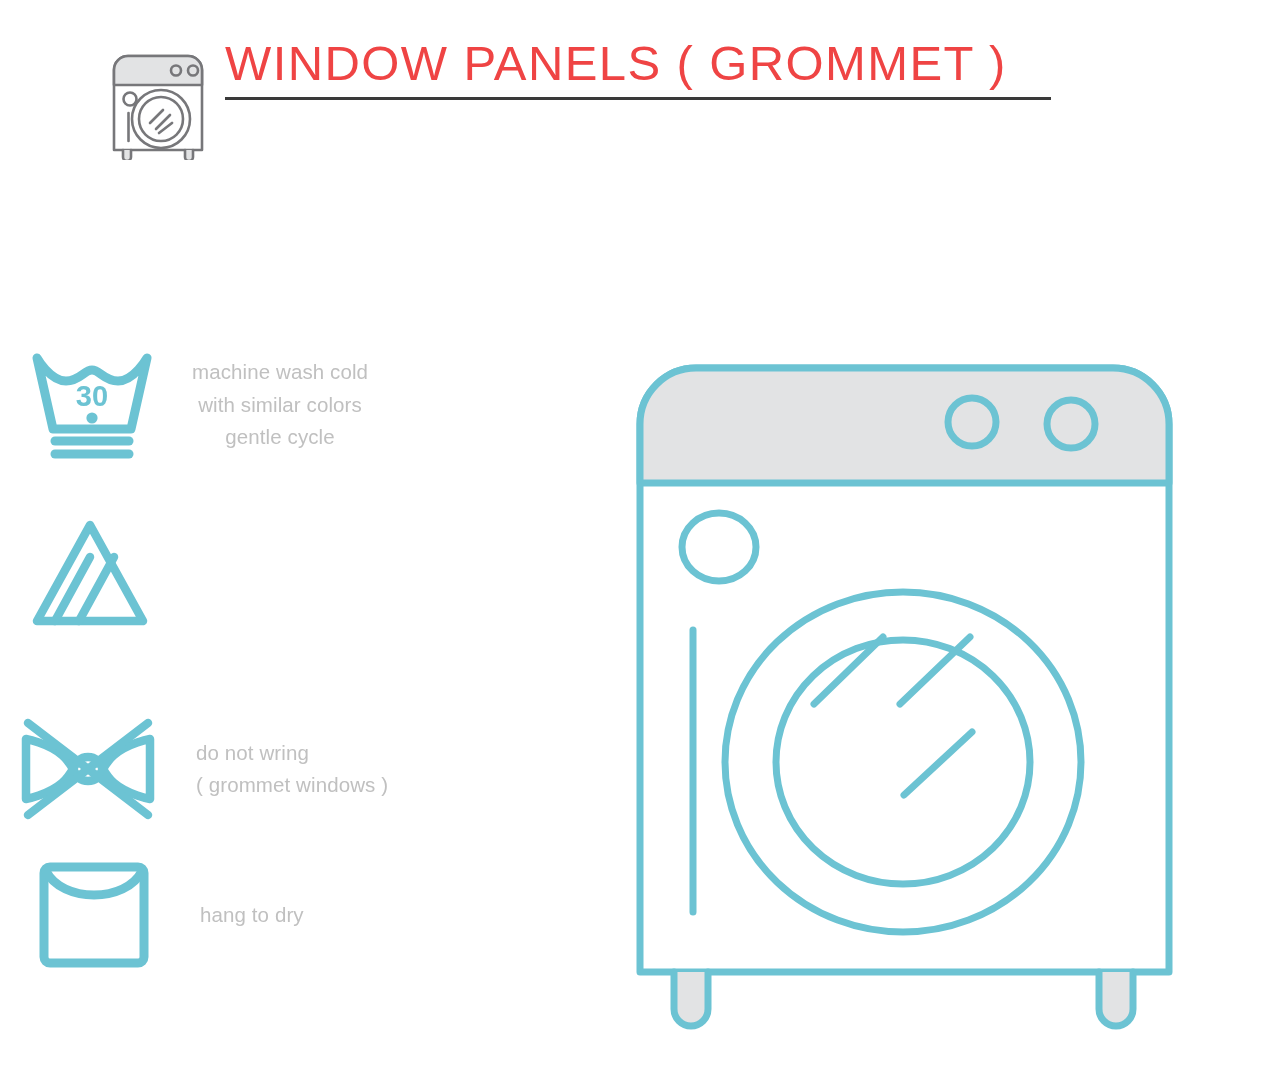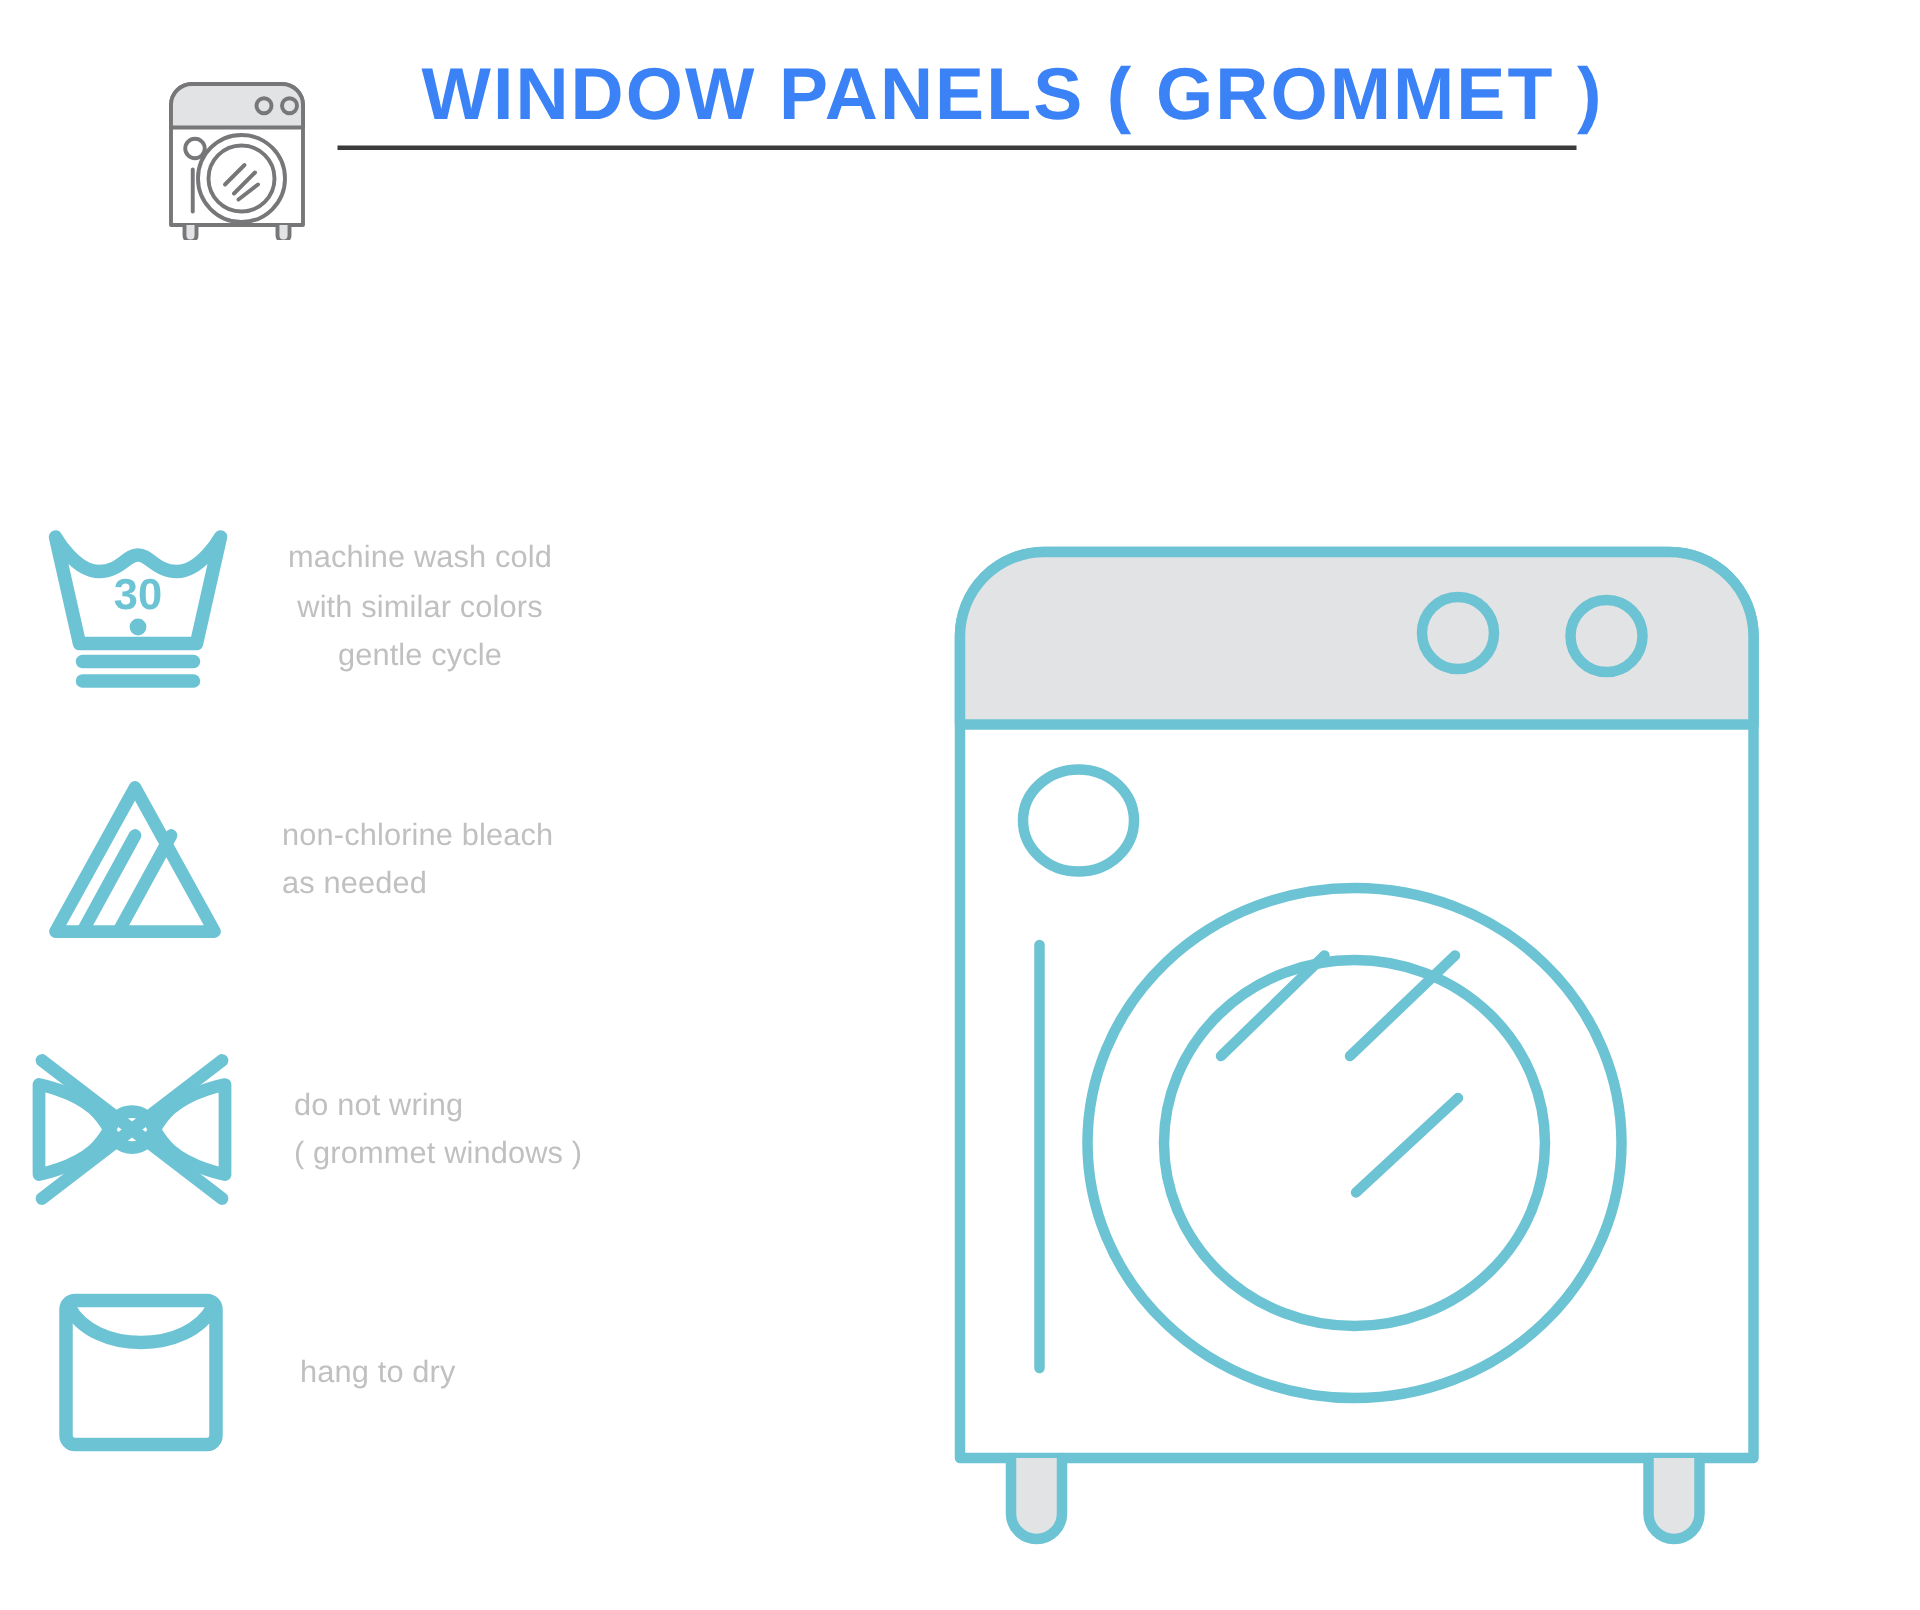--- a/index.html
+++ b/index.html
@@ -33,25 +33,24 @@
   }
   #title-block {
     position: absolute;
     left: 225px;
     top: 32px;
     width: 900px;
   }
   #title-main {
     font-size: 49px;
     letter-spacing: 1.4px;
-    color: #3b82f6;
+    color: #ef4444;
     line-height: 62px;
-    font-weight: 700;
+    font-weight: 400;
     white-space: nowrap;
-    text-align: center;
   }
   #title-rule {
     width: 826px;
     height: 3px;
     background: #3a3a3a;
     margin-top: 3px;
   }
   #title-sub {
     font-size: 41px;
     letter-spacing: 11px;
@@ -87,21 +86,21 @@
     color: #c0c0c0;
     font-size: 20.5px;
     line-height: 32.5px;
     font-weight: 400;
     letter-spacing: 0.1px;
     white-space: pre-line;
   }
 
   #row-0 { top: 0px;   height: 130px; }
   #row-1 { top: 168px; height: 130px; }
-  #row-2 { top: 348px; height: 130px; }
+  #row-2 { top: 364px; height: 130px; }
   #row-3 { top: 510px; height: 130px; }
 
   #row-0 .care-symbol { padding-left: 12px; }
   #row-1 .care-symbol { padding-left: 10px; }
   #row-2 .care-symbol { padding-left: 8px; }
   #row-3 .care-symbol { padding-left: 14px; }
 
   #row-0 .care-text { margin-left: 20px; text-align: center; }
   #row-1 .care-text { margin-left: 18px; }
   #row-2 .care-text { margin-left: 28px; }
@@ -170,22 +169,20 @@
   <div class="care-row" id="row-1">
     <div class="care-symbol">
       <svg viewBox="0 0 124 112" width="124" height="112">
         <g fill="none" stroke="#6cc3d3" stroke-width="8.5" stroke-linecap="round" stroke-linejoin="round">
           <path d="M62 8 L115 104 L9 104 Z"></path>
           <line x1="62" y1="40" x2="27" y2="104"></line>
           <line x1="86" y1="40" x2="51" y2="104"></line>
         </g>
       </svg>
     </div>
-    <div class="care-text">non-chlorine bleach
-as needed</div>
   </div>
 
   <div class="care-row" id="row-2">
     <div class="care-symbol">
       <svg viewBox="0 0 148 112" width="148" height="112">
         <g fill="none" stroke="#6cc3d3" stroke-width="8.5" stroke-linecap="round" stroke-linejoin="round">
           <path d="M12 26 L12 86 C12 86 34 82 48 70 C62 58 60 44 74 44 C88 44 86 58 100 70 C114 82 136 86 136 86 L136 26 C136 26 114 30 100 42 C86 54 88 68 74 68 C60 68 62 54 48 42 C34 30 12 26 12 26 Z"></path>
           <line x1="14" y1="10" x2="134" y2="102"></line>
           <line x1="134" y1="10" x2="14" y2="102"></line>
         </g>

